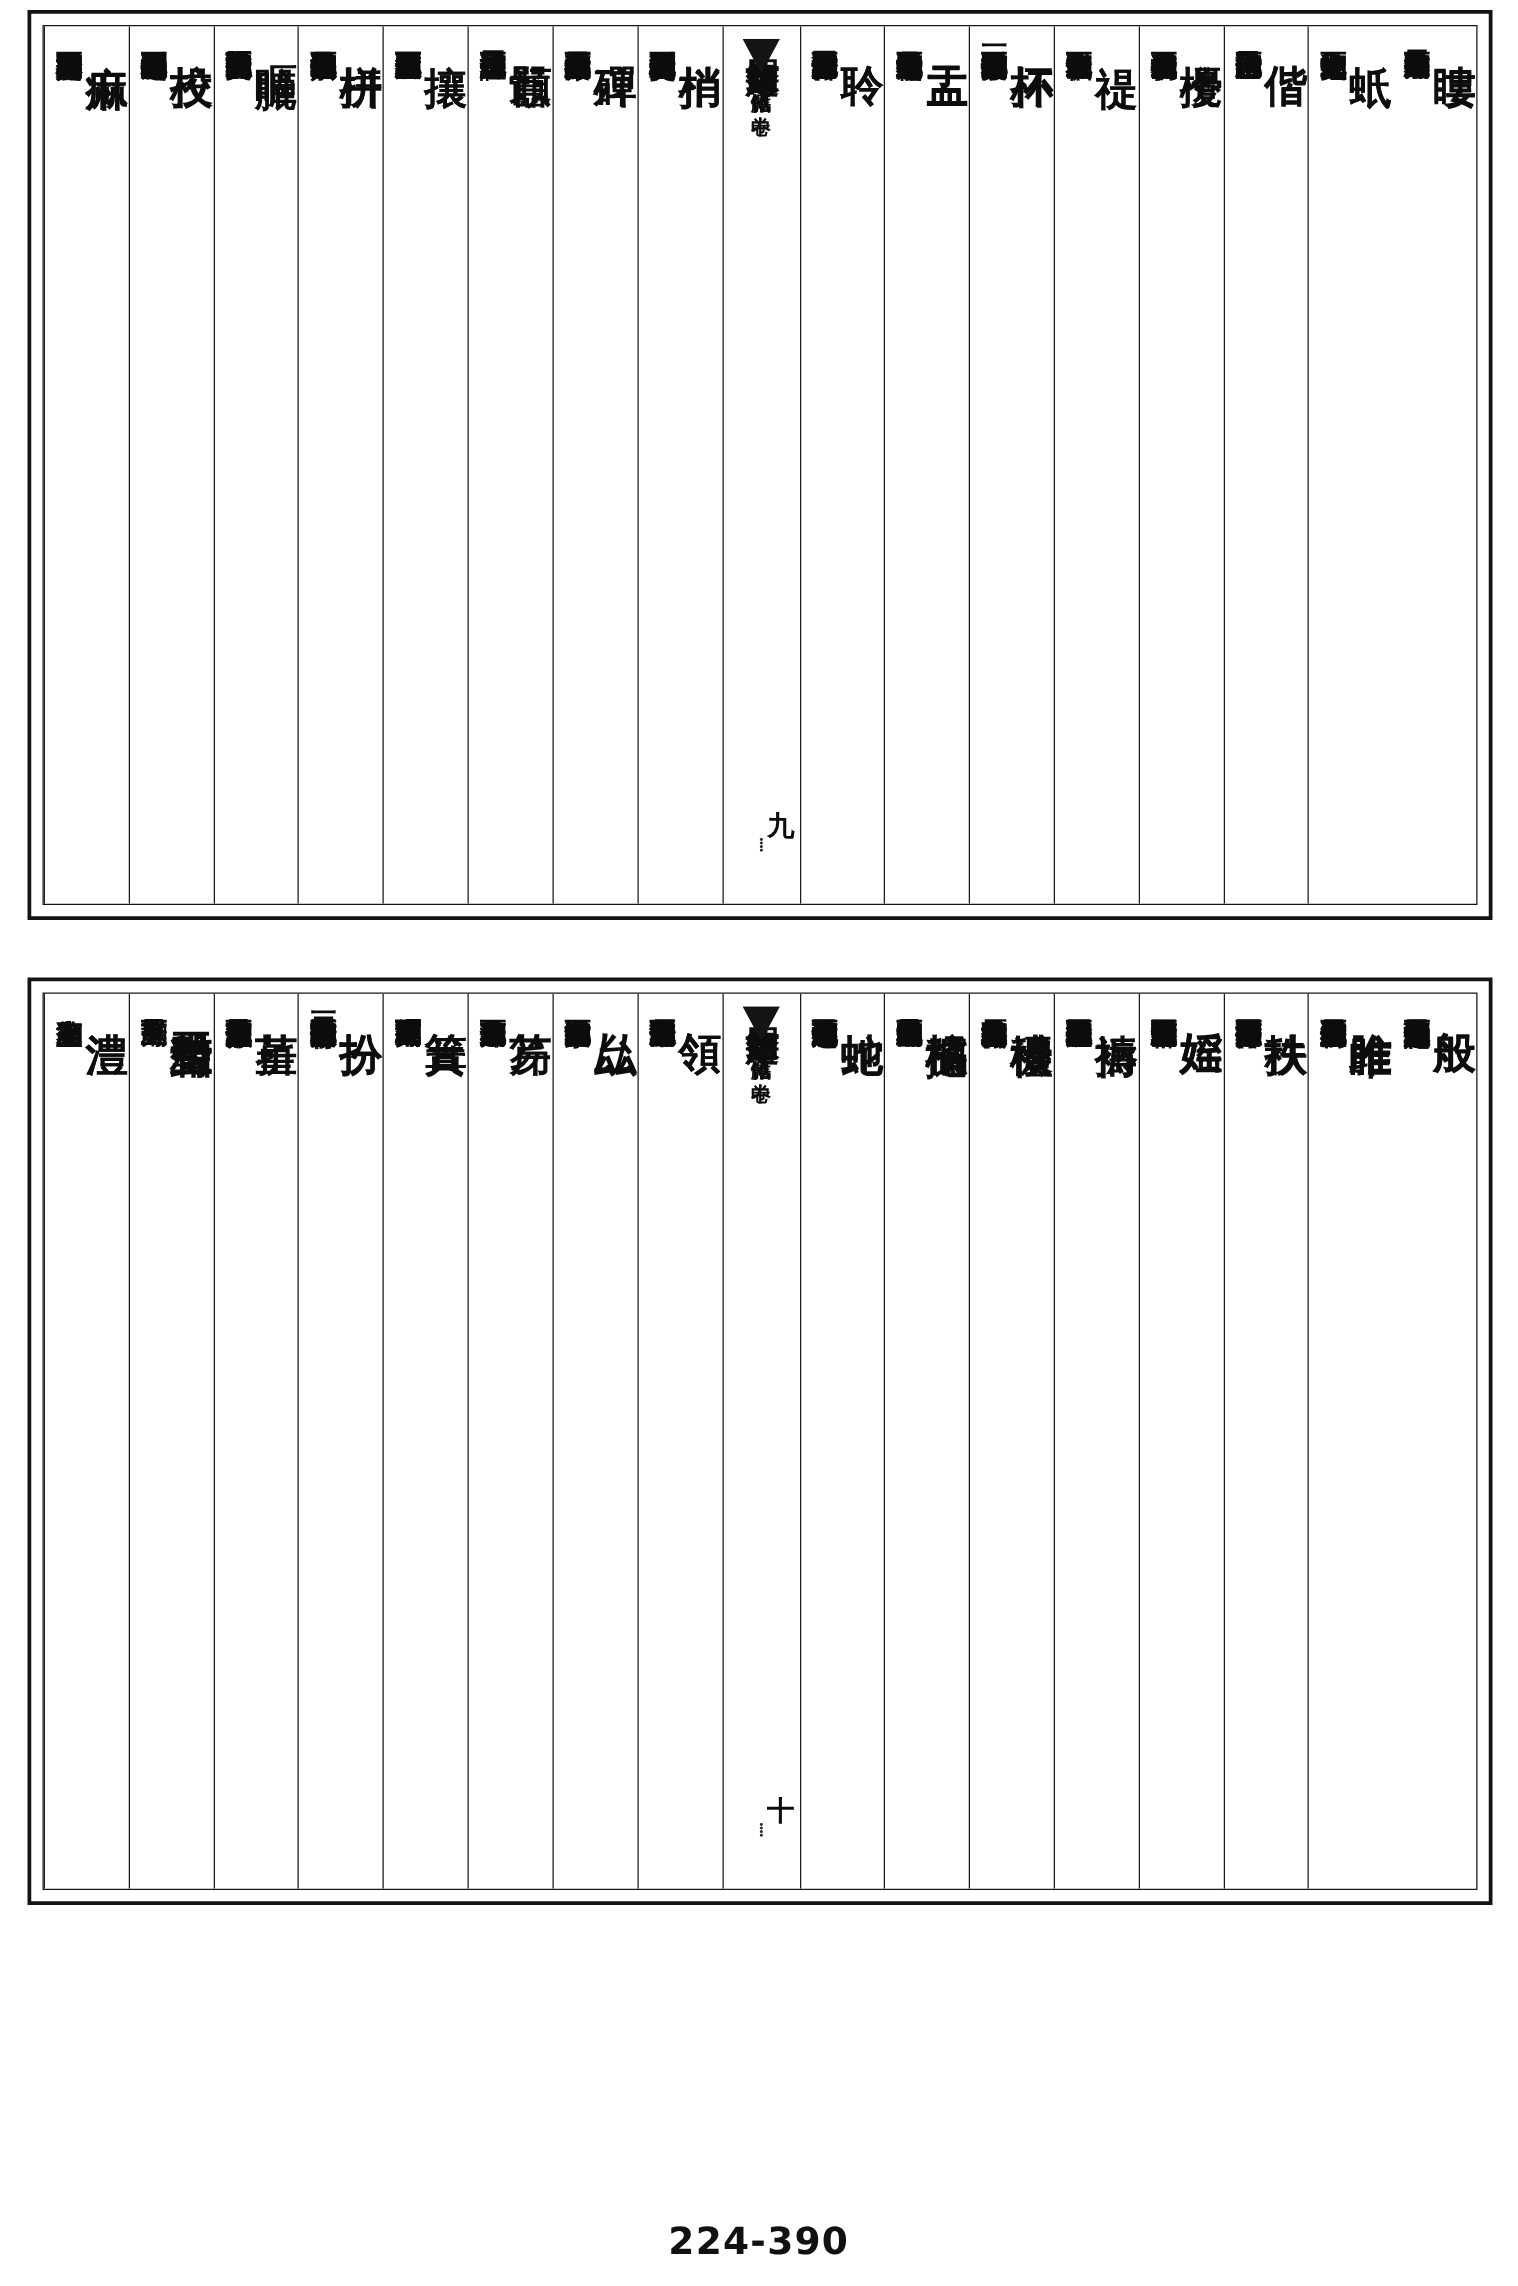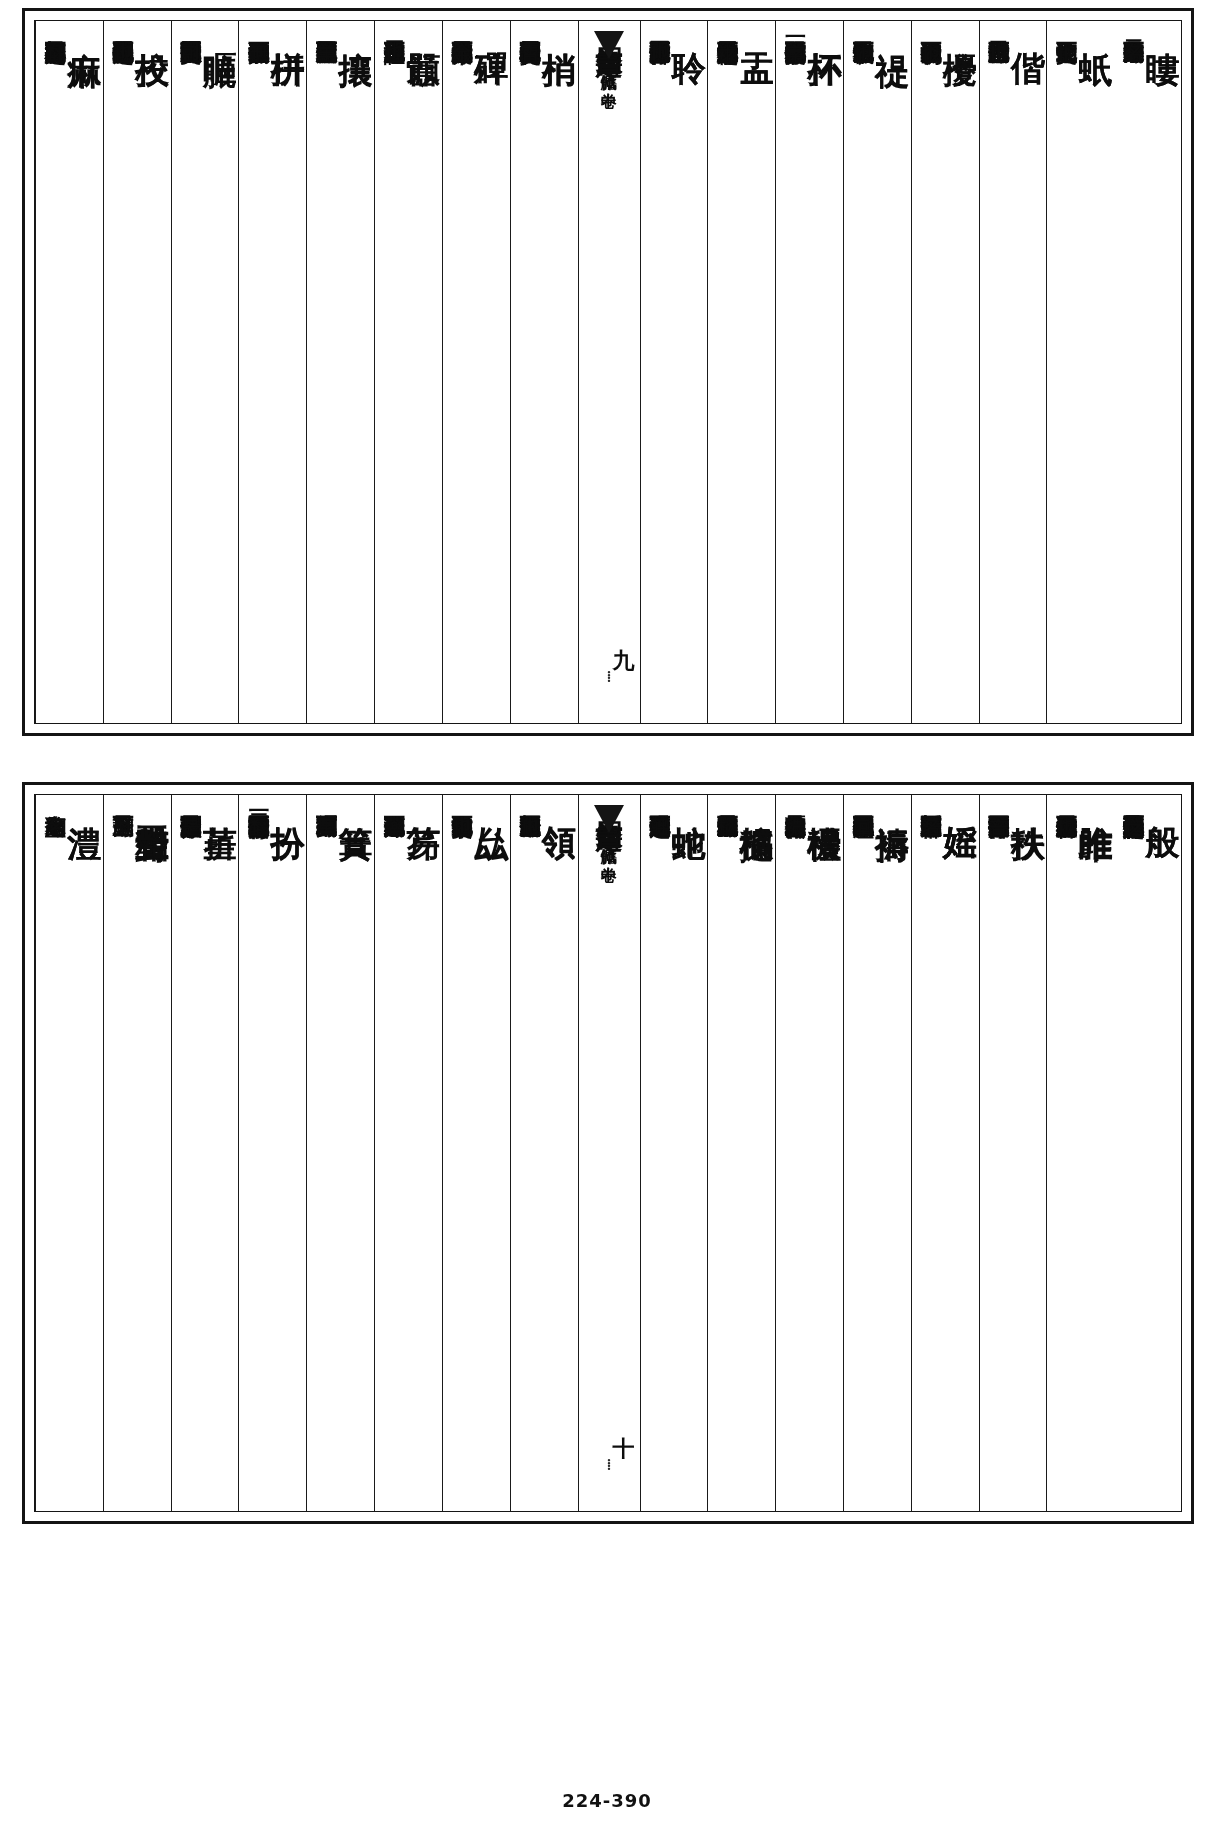--- a/index.html
+++ b/index.html
@@ -135,21 +135,21 @@
     font-weight: 700;
     color: #2a2a2a;
   }
 
   
   .folio {
     position: absolute;
     left: 0; right: 0;
     bottom: 18px;
     text-align: center;
-    font-size: 18px;
+    font-size: 30px;
     font-family: "DejaVu Sans", sans-serif;
     font-weight: 700;
     letter-spacing: 1px;
     color: #111;
   }
 </style>
 </head>
 <body>
 
 <div class="page">

